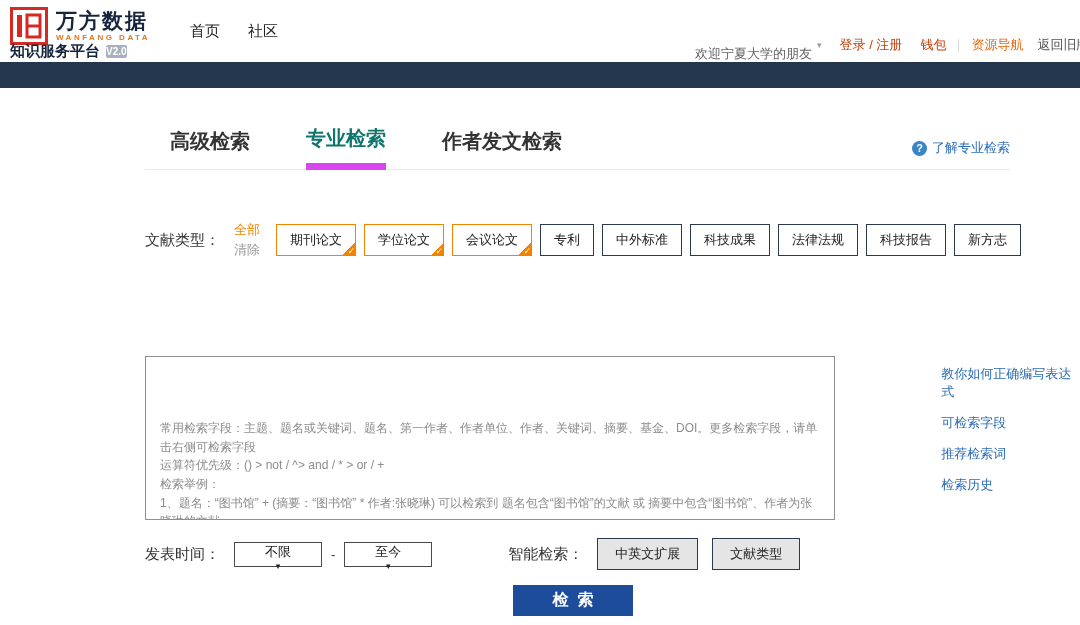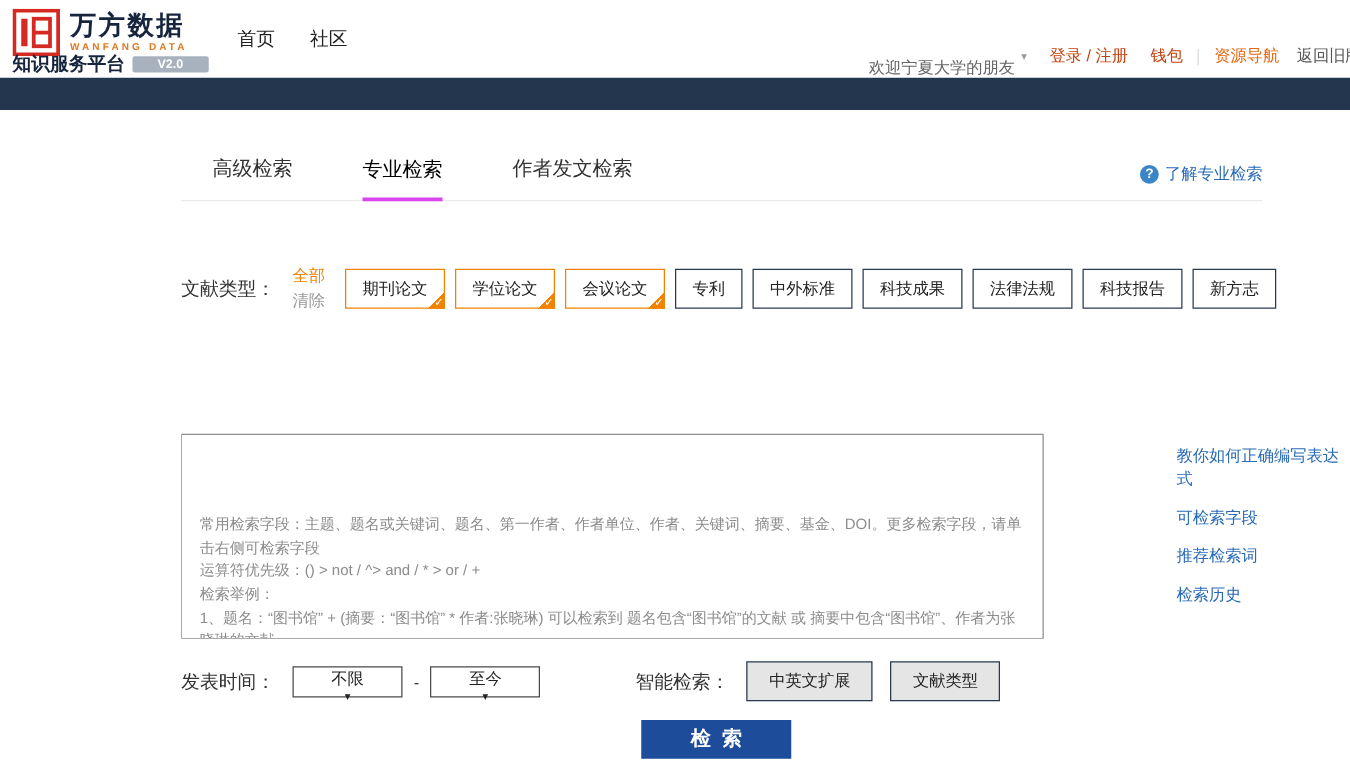--- a/index.html
+++ b/index.html
@@ -8,38 +8,38 @@
 
   
   .header { position:relative; height:62px; background:#fff; }
   .logo-wrap { position:absolute; left:10px; top:7px; display:flex; gap:8px; align-items:flex-start; }
   .logo-svg { display:block; }
   .brand-col { display:flex; flex-direction:column; padding-top:2px; }
   .brand-cn { font-size:21px; font-weight:bold; color:#16243c; line-height:1.15; letter-spacing:2px; }
   .brand-en { font-size:8px; color:#e07820; letter-spacing:2.5px; font-weight:bold; }
   .platform-row { position:absolute; left:10px; top:42px; display:flex; align-items:center; gap:6px; }
   .platform-name { font-size:15px; font-weight:bold; color:#16243c; }
-  .version-badge { background:#a8b2be; color:#fff; font-size:10px; padding:1px 20px; border-radius:2px; font-weight:bold; }
+  .version-badge { background:#a8b2be; color:#fff; font-size:10px; padding:1px 0; border-radius:2px; font-weight:bold; }
   .nav { position:absolute; left:190px; top:22px; display:flex; gap:28px; font-size:15px; color:#222; }
   .nav-item { cursor:pointer; }
   .user-area { position:absolute; left:695px; top:27px; display:flex; align-items:center; font-size:13px; white-space:nowrap; }
   .welcome { color:#666; cursor:pointer;margin-top:18px; }
   .caret-sm { color:#999; font-size:9px; margin-left:5px; cursor:pointer; }
   .user-link { color:#c2410c; margin-left:18px; cursor:pointer; }
   .v-div { width:1px; height:13px; background:#d9d9d9; margin:0 12px; }
   .resource-link { color:#e8650c; cursor:pointer; }
   .back-link { color:#555; margin-left:14px; cursor:pointer; }
   .dark-strip { height:26px; background:#24364e; }
 
   
   .tabs-bar { margin:37px 0 0 145px; width:865px; border-bottom:1px solid #e9e9e9;
               display:flex; align-items:flex-end; }
-  .tab { font-size:16px; font-weight:normal; color:#333; padding-bottom:14px; margin-right:56px; cursor:pointer; }
+  .tab { font-size:20px; font-weight:bold; color:#333; padding-bottom:14px; margin-right:56px; cursor:pointer; }
   .tab:first-child { margin-left:25px; }
-  .tab.active { color:#000000; border-bottom:3px solid #d946ef; padding-bottom:11px; margin-bottom:-1px; }
+  .tab.active { color:#0f766e; border-bottom:7px solid #d946ef; padding-bottom:11px; margin-bottom:-1px; }
   .help-link { margin-left:auto; padding-bottom:12px; display:flex; align-items:center; gap:5px;
                color:#2a6bb5; font-size:13px; cursor:pointer; }
   .q-icon { width:15px; height:15px; border-radius:50%; background:#3a85c6; color:#fff;
             font-size:11px; line-height:15px; text-align:center; font-weight:bold; }
 
   
   .doctype-row { margin:50px 0 0 145px; display:flex; align-items:center; }
   .doctype-label { font-size:15px; color:#333; }
   .all-clear { margin-left:14px; font-size:13px; text-align:center; line-height:1.55; }
   .all { display:block; color:#f08300; cursor:pointer; }

